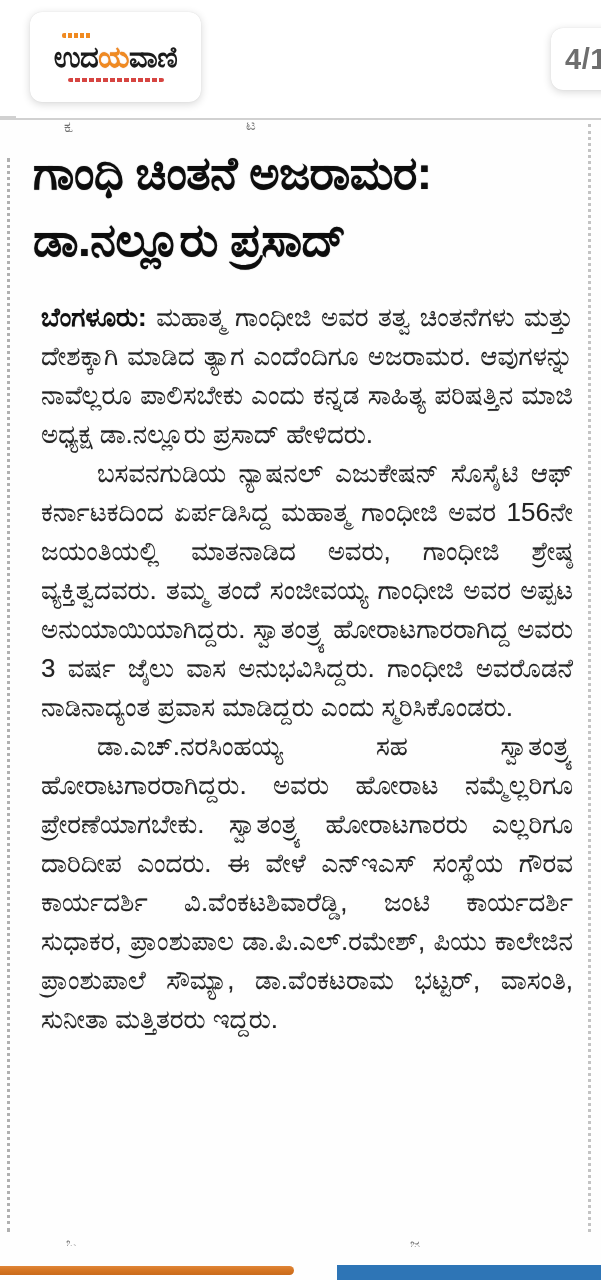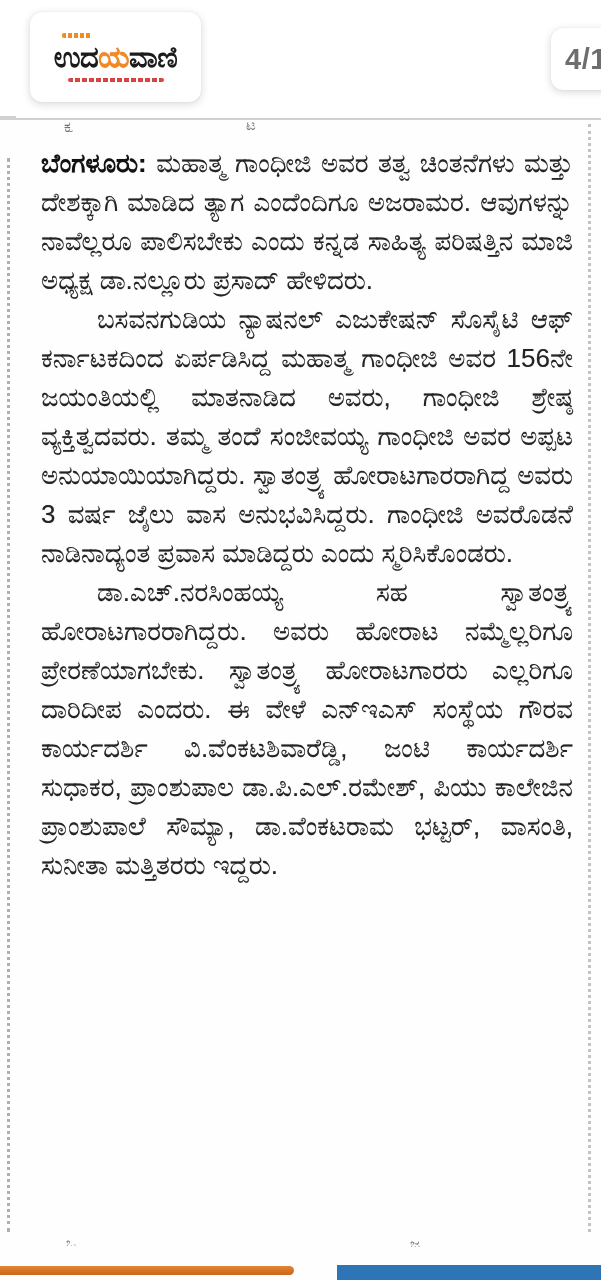--- a/index.html
+++ b/index.html
@@ -121,20 +121,22 @@
   <div class="rule-dotted-right"></div>
 
   <span class="artifact a1">ಕ್ವ</span>
   <span class="artifact a2">ಟ</span>
   <span class="artifact a3">-</span>
   <span class="artifact b1">ಒ</span>
   <span class="artifact b2">ಜ</span>
 
   <div class="content">
     <h1 class="headline">
+      <span class="headline-line">ಗಾಂಧಿ ಚಿಂತನೆ ಅಜರಾಮರ:</span>
+      <span class="headline-line">ಡಾ.ನಲ್ಲೂರು ಪ್ರಸಾದ್</span>
     </h1>
 
     <div class="body-text">
       <p class="para para-first"><span class="dateline">ಬೆಂಗಳೂರು:</span><span> ಮಹಾತ್ಮ ಗಾಂಧೀಜಿ ಅವರ ತತ್ವ ಚಿಂತನೆಗಳು ಮತ್ತು ದೇಶಕ್ಕಾಗಿ ಮಾಡಿದ ತ್ಯಾಗ ಎಂದೆಂದಿಗೂ ಅಜರಾಮರ. ಆವುಗಳನ್ನು ನಾವೆಲ್ಲರೂ ಪಾಲಿಸಬೇಕು ಎಂದು ಕನ್ನಡ ಸಾಹಿತ್ಯ ಪರಿಷತ್ತಿನ ಮಾಜಿ ಅಧ್ಯಕ್ಷ ಡಾ.ನಲ್ಲೂರು ಪ್ರಸಾದ್ ಹೇಳಿದರು.</span></p>
       <p class="para">ಬಸವನಗುಡಿಯ ನ್ಯಾಷನಲ್ ಎಜುಕೇಷನ್ ಸೊಸೈಟಿ ಆಫ್ ಕರ್ನಾಟಕದಿಂದ ಏರ್ಪಡಿಸಿದ್ದ ಮಹಾತ್ಮ ಗಾಂಧೀಜಿ ಅವರ 156ನೇ ಜಯಂತಿಯಲ್ಲಿ ಮಾತನಾಡಿದ ಅವರು, ಗಾಂಧೀಜಿ ಶ್ರೇಷ್ಠ ವ್ಯಕ್ತಿತ್ವದವರು. ತಮ್ಮ ತಂದೆ ಸಂಜೀವಯ್ಯ ಗಾಂಧೀಜಿ ಅವರ ಅಪ್ಪಟ ಅನುಯಾಯಿಯಾಗಿದ್ದರು. ಸ್ವಾತಂತ್ರ್ಯ ಹೋರಾಟಗಾರರಾಗಿದ್ದ ಅವರು 3 ವರ್ಷ ಜೈಲು ವಾಸ ಅನುಭವಿಸಿದ್ದರು. ಗಾಂಧೀಜಿ ಅವರೊಡನೆ ನಾಡಿನಾದ್ಯಂತ ಪ್ರವಾಸ ಮಾಡಿದ್ದರು ಎಂದು ಸ್ಮರಿಸಿಕೊಂಡರು.</p>
       <p class="para">ಡಾ.ಎಚ್.ನರಸಿಂಹಯ್ಯ ಸಹ ಸ್ವಾತಂತ್ರ್ಯ ಹೋರಾಟಗಾರರಾಗಿದ್ದರು. ಅವರು ಹೋರಾಟ ನಮ್ಮೆಲ್ಲರಿಗೂ ಪ್ರೇರಣೆಯಾಗಬೇಕು. ಸ್ವಾತಂತ್ರ್ಯ ಹೋರಾಟಗಾರರು ಎಲ್ಲರಿಗೂ ದಾರಿದೀಪ ಎಂದರು. ಈ ವೇಳೆ ಎನ್‌ಇಎಸ್ ಸಂಸ್ಥೆಯ ಗೌರವ ಕಾರ್ಯದರ್ಶಿ ವಿ.ವೆಂಕಟಶಿವಾರೆಡ್ಡಿ, ಜಂಟಿ ಕಾರ್ಯದರ್ಶಿ ಸುಧಾಕರ, ಪ್ರಾಂಶುಪಾಲ ಡಾ.ಪಿ.ಎಲ್.ರಮೇಶ್, ಪಿಯು ಕಾಲೇಜಿನ ಪ್ರಾಂಶುಪಾಲೆ ಸೌಮ್ಯಾ, ಡಾ.ವೆಂಕಟರಾಮ ಭಟ್ಟರ್, ವಾಸಂತಿ, ಸುನೀತಾ ಮತ್ತಿತರರು ಇದ್ದರು.</p>
     </div>
   </div>
 
   <div class="bar-orange"></div>

